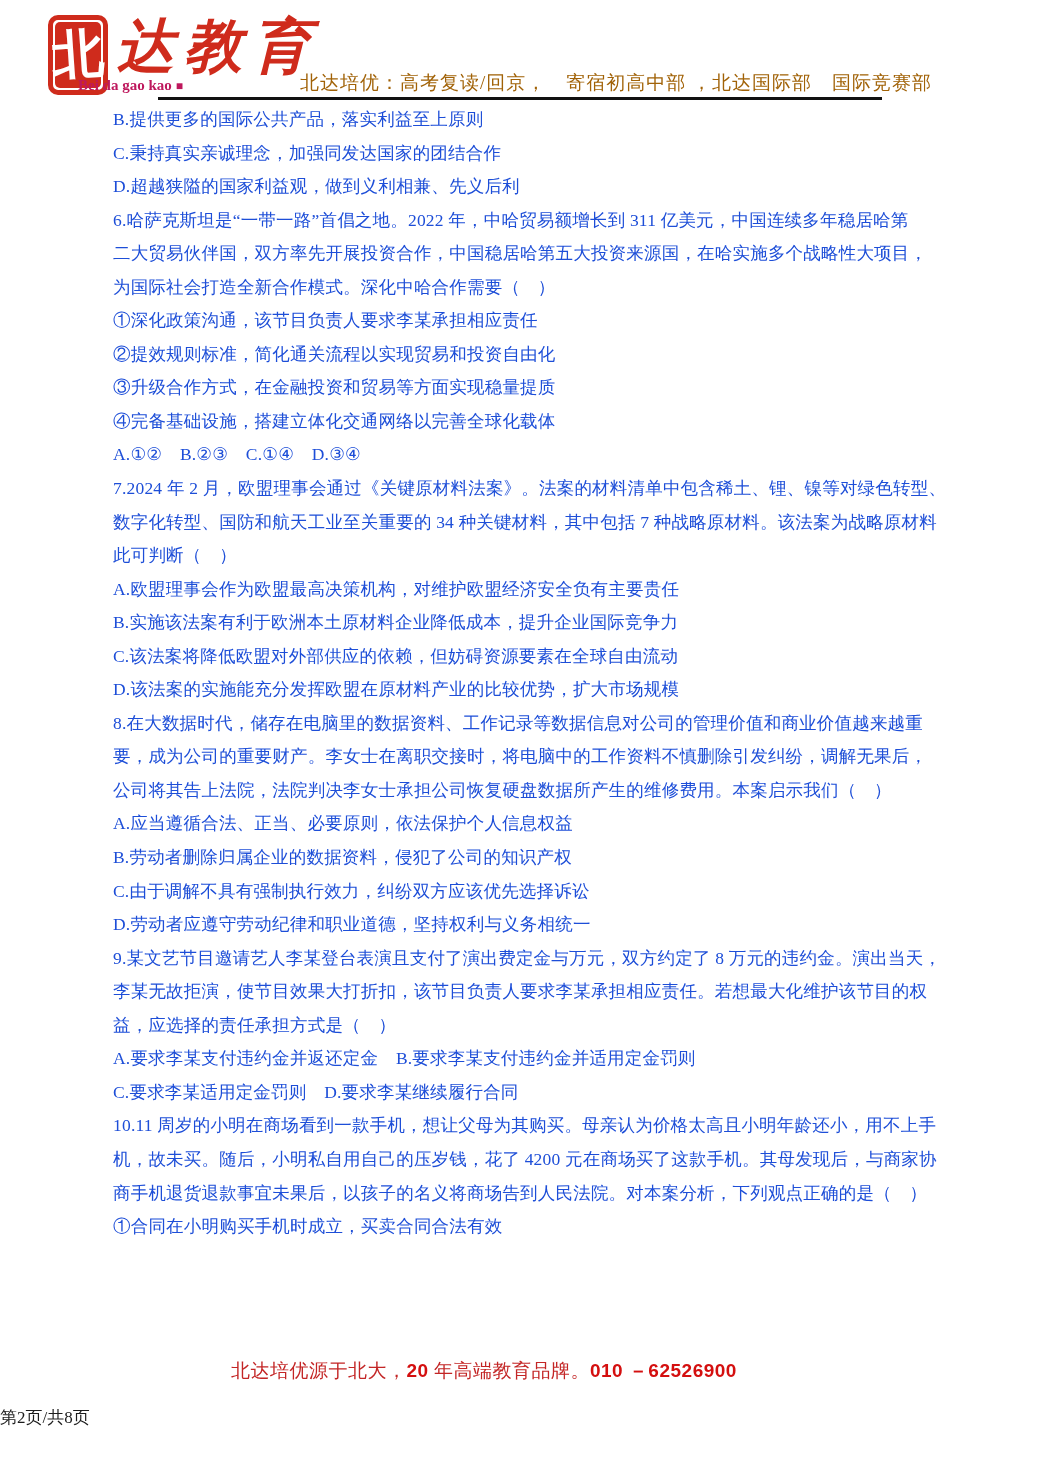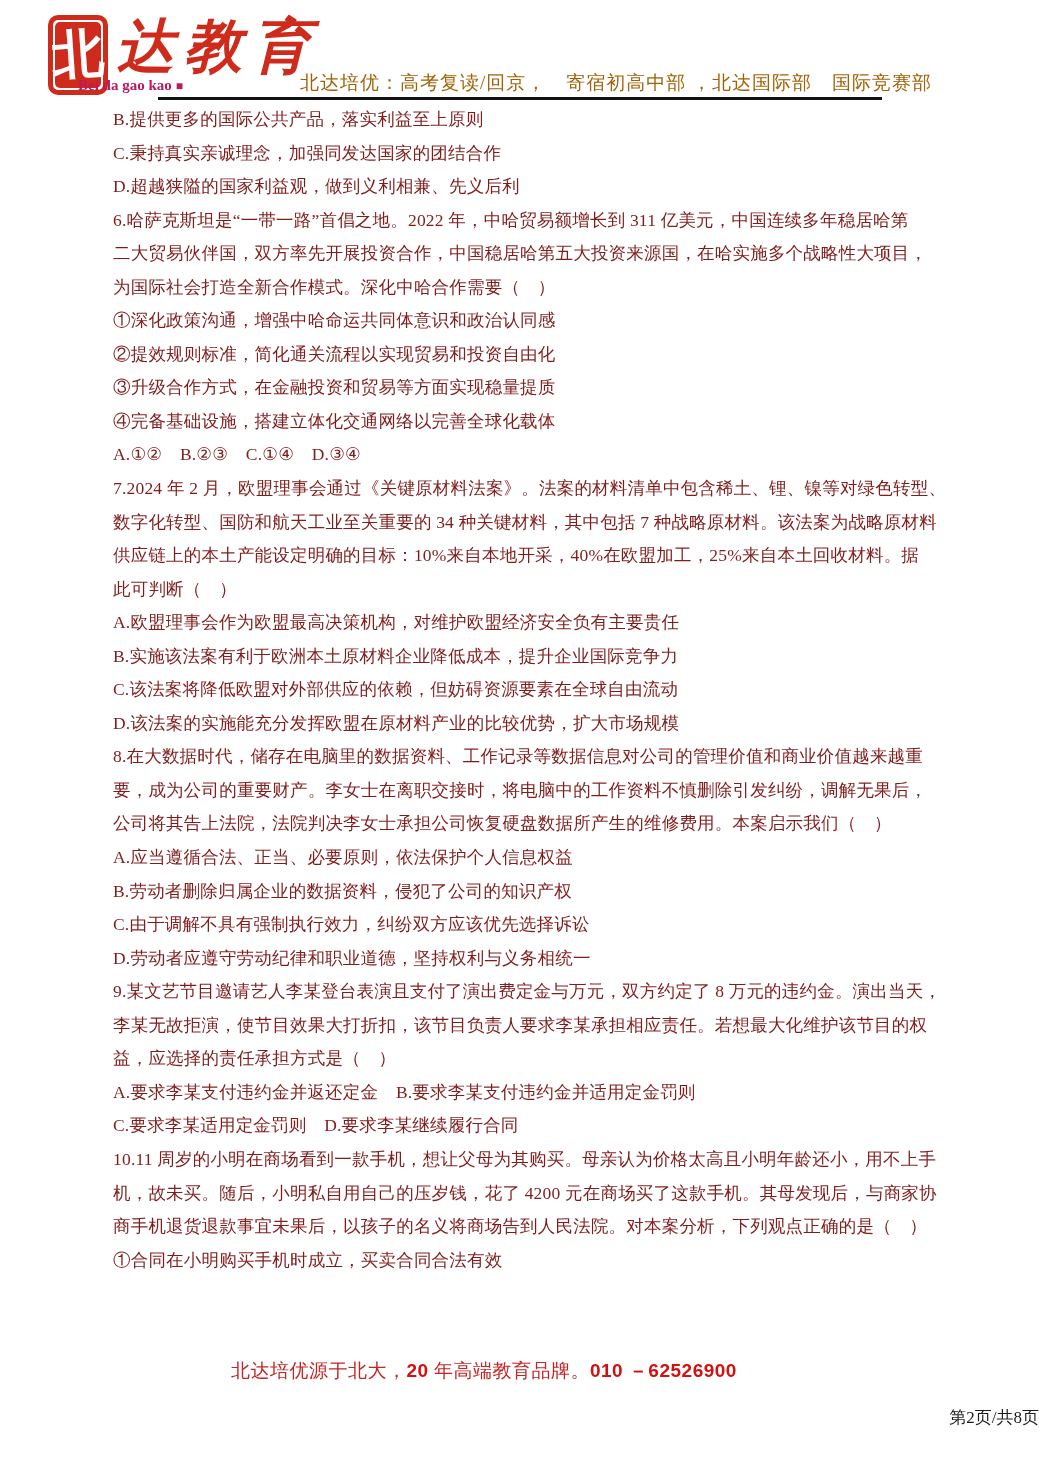--- a/index.html
+++ b/index.html
@@ -68,21 +68,21 @@
 
   
   .exam-body {
     position: absolute; left: 113px; top: 103px;
     width: 856px;
   }
   .bline {
     height: 33.55px;
     line-height: 33.55px;
     font-size: 17.5px;
-    color: #7f1d1d;
+    color: #1d4ed8;
     white-space: nowrap;
     letter-spacing: 0.2px;
   }
 
   
   .footer-promo {
     position: absolute; left: 231px; top: 1358px;
     font-size: 19px;
     color: #c32525;
     white-space: nowrap;
@@ -90,21 +90,21 @@
   }
   .footer-promo .b {
     font-family: "Liberation Sans", sans-serif;
     font-weight: bold;
     color: #d40f0f;
     margin-top: 20px;
   }
   .page-indicator {
     position: absolute; left: 0; top: 1406px;
     width: 1039px;
-    text-align: right;
+    text-align: left;
     font-size: 17px;
     color: #1c1c1c;
   }
 </style>
 </head>
 <body>
 
 <div class="page">
 
   <div class="header">
@@ -119,28 +119,27 @@
     <div class="header-rule"></div>
   </div>
 
   <div class="exam-body">
     <div class="bline">B.提供更多的国际公共产品，落实利益至上原则</div>
     <div class="bline">C.秉持真实亲诚理念，加强同发达国家的团结合作</div>
     <div class="bline">D.超越狭隘的国家利益观，做到义利相兼、先义后利</div>
     <div class="bline">6.哈萨克斯坦是“一带一路”首倡之地。2022 年，中哈贸易额增长到 311 亿美元，中国连续多年稳居哈第</div>
     <div class="bline">二大贸易伙伴国，双方率先开展投资合作，中国稳居哈第五大投资来源国，在哈实施多个战略性大项目，</div>
     <div class="bline">为国际社会打造全新合作模式。深化中哈合作需要（　）</div>
-    <div class="bline">①深化政策沟通，增强中哈命运共同体意识和政治认同感</div>
+    <div class="bline">①深化政策沟通，该节目负责人要求李某承担相应责任</div>
     <div class="bline">②提效规则标准，简化通关流程以实现贸易和投资自由化</div>
     <div class="bline">③升级合作方式，在金融投资和贸易等方面实现稳量提质</div>
     <div class="bline">④完备基础设施，搭建立体化交通网络以完善全球化载体</div>
     <div class="bline">A.①②　B.②③　C.①④　D.③④</div>
     <div class="bline">7.2024 年 2 月，欧盟理事会通过《关键原材料法案》。法案的材料清单中包含稀土、锂、镍等对绿色转型、</div>
     <div class="bline">数字化转型、国防和航天工业至关重要的 34 种关键材料，其中包括 7 种战略原材料。该法案为战略原材料</div>
-    <div class="bline">供应链上的本土产能设定明确的目标：10%来自本地开采，40%在欧盟加工，25%来自本土回收材料。据</div>
     <div class="bline">此可判断（　）</div>
     <div class="bline">A.欧盟理事会作为欧盟最高决策机构，对维护欧盟经济安全负有主要贵任</div>
     <div class="bline">B.实施该法案有利于欧洲本土原材料企业降低成本，提升企业国际竞争力</div>
     <div class="bline">C.该法案将降低欧盟对外部供应的依赖，但妨碍资源要素在全球自由流动</div>
     <div class="bline">D.该法案的实施能充分发挥欧盟在原材料产业的比较优势，扩大市场规模</div>
     <div class="bline">8.在大数据时代，储存在电脑里的数据资料、工作记录等数据信息对公司的管理价值和商业价值越来越重</div>
     <div class="bline">要，成为公司的重要财产。李女士在离职交接时，将电脑中的工作资料不慎删除引发纠纷，调解无果后，</div>
     <div class="bline">公司将其告上法院，法院判决李女士承担公司恢复硬盘数据所产生的维修费用。本案启示我们（　）</div>
     <div class="bline">A.应当遵循合法、正当、必要原则，依法保护个人信息权益</div>
     <div class="bline">B.劳动者删除归属企业的数据资料，侵犯了公司的知识产权</div>

